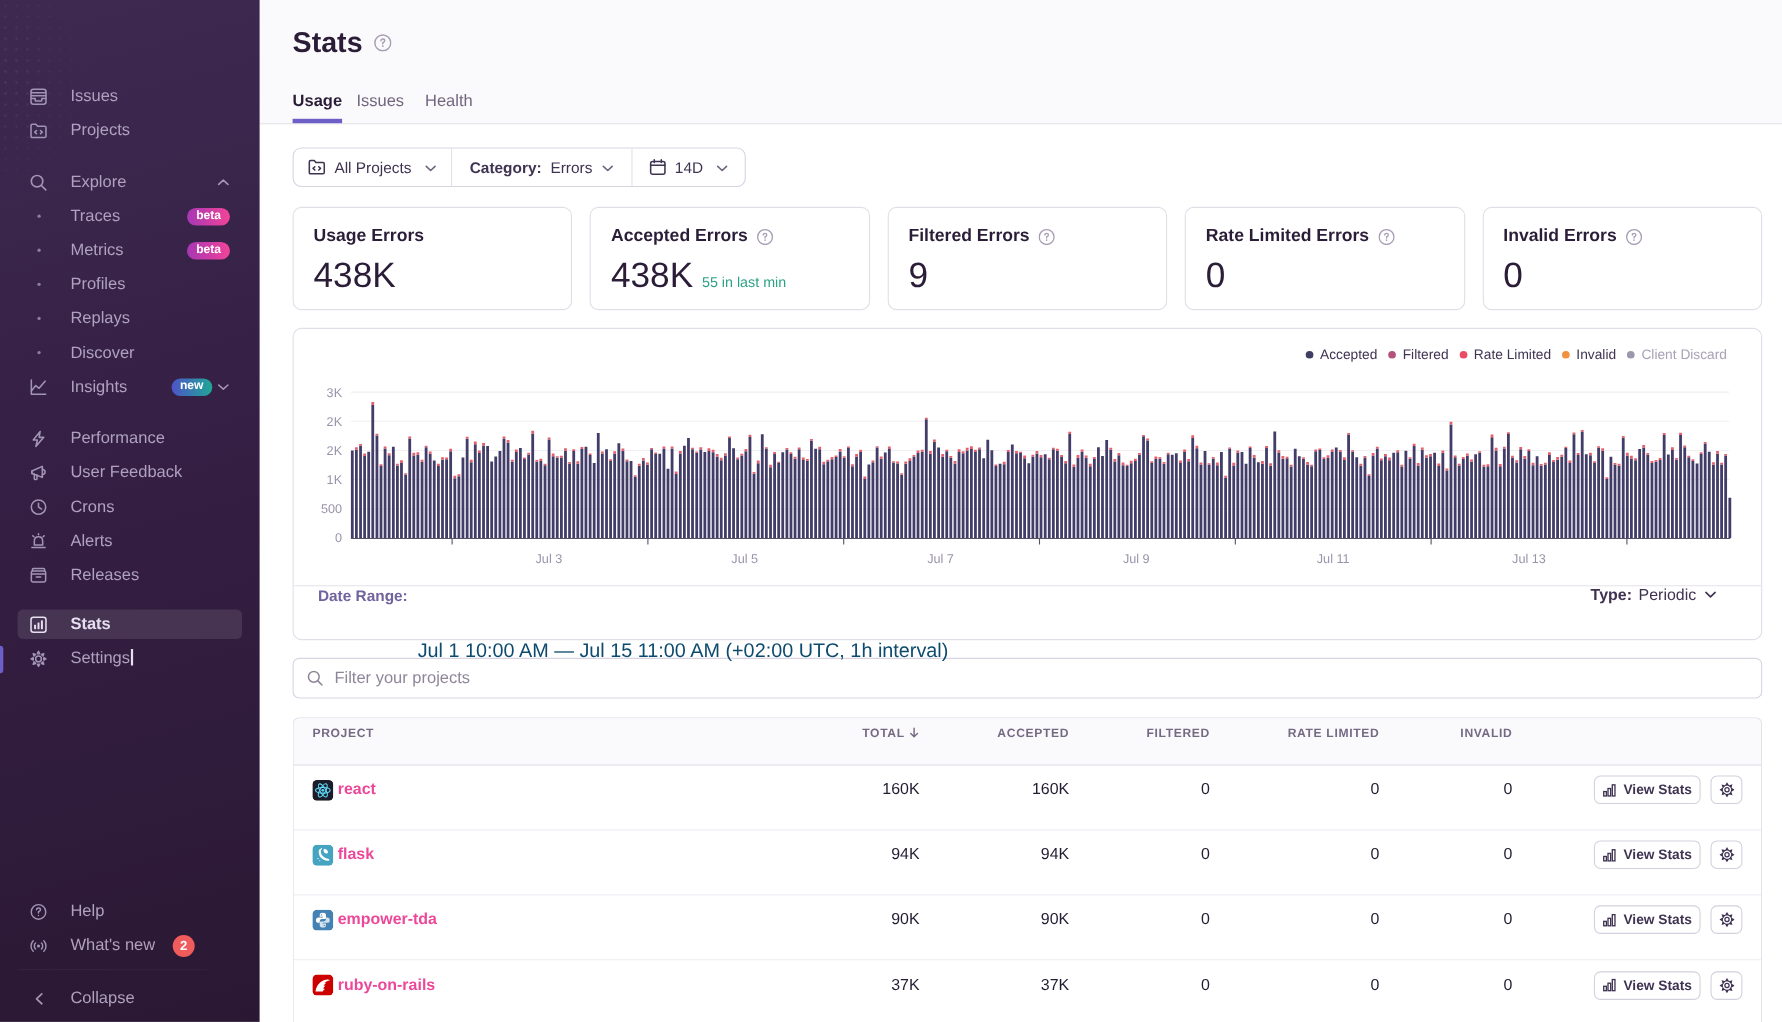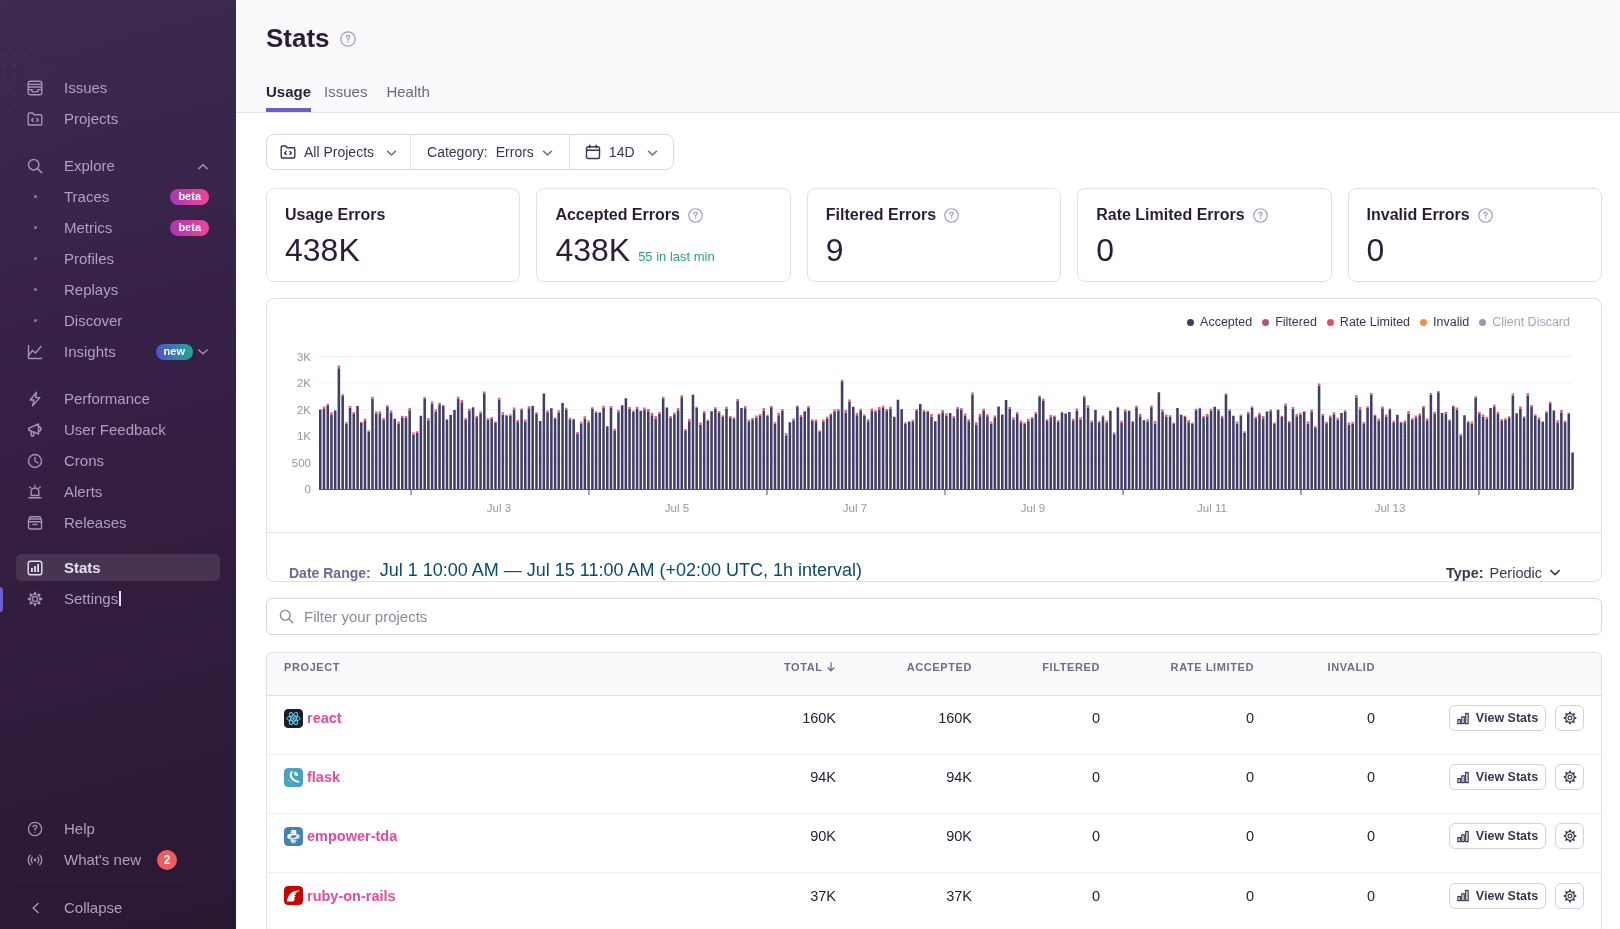--- a/index.html
+++ b/index.html
@@ -45,39 +45,39 @@
 .qm { display:inline-block; width:16px; height:16px; margin-left:10px; }
 .tabs { display:flex; margin-top:26px; gap:13px; }
 .tab { font-size:15px; line-height:21px; color:#71667E; padding-bottom:6px; border-bottom:4px solid transparent; }
 .tab.active { color:#2B1D38; font-weight:bold; border-bottom-color:#6C5FC7; }
 .content { padding:21px 18px 0 30px; }
 
 
 .fbar { display:inline-flex; height:36px; background:#fff; border:1px solid #D9D4E2; border-radius:8px; align-items:stretch; }
 .fseg { display:flex; align-items:center; padding:0 13px; font-size:14px; color:#3F3352; }
 .fseg + .fseg { border-left:1px solid #E4E0EA; }
-.fseg b { font-weight:normal; }
+.fseg b { font-weight:bold; }
 .fseg .lbl { margin:0 4px 0 8px; font-weight:normal; }
 .fseg .chev { margin-left:8px; }
 
 
 .cards { display:grid; grid-template-columns:repeat(5,1fr); gap:16px; margin-top:18px; }
 .card { background:#fff; border:1px solid #E2DEE8; border-radius:8px; height:94px; padding:16px 18px; }
 .card .ct { font-size:16px; font-weight:bold; color:#2B1D38; line-height:20px; display:flex; align-items:center; }
 .card .ct .qm { margin-left:8px; width:15px; height:15px; }
 .card .cv { font-size:32px; color:#2B1D38; line-height:38px; margin-top:6px; display:flex; align-items:baseline; }
 .card .cv .sub { font-size:13px; color:#2BA185; margin-left:8px; font-weight:normal; }
 
 
 .chartcard { margin-top:16px; border:1px solid #E2DEE8; border-radius:8px; position:relative; background:#fff; }
 .legend { position:absolute; top:16px; right:31px; display:flex; gap:10px; align-items:center; }
 .litem { display:flex; align-items:center; gap:6px; font-size:12.5px; color:#3F3352; }
 .litem .d { width:7px; height:7px; border-radius:50%; }
 .litem.off { color:#A9A2B6; }
-.cfoot { border-top:1px solid #E7E3EC; height:49px; display:flex; align-items:flex-end; padding:0 40px 0 22px; }
+.cfoot { border-top:1px solid #E7E3EC; height:49px; display:flex; align-items:flex-start; padding:0 40px 0 22px; }
 .cfoot .dr { font-size:14px; font-weight:bold; color:#71639E; }
 .cfoot .drv { font-size:18px; color:#0c4a6e; margin-left:9px;margin-top:48px; }
 .cfoot .right { margin-left:auto; display:flex; align-items:center; font-size:14.5px; color:#3F3352; }
 .cfoot .right b { margin-right:6px; }
 .cfoot .right svg { margin-left:7px; }
 
 
 .search { margin-top:16px; height:37px; border:1px solid #D9D4E2; border-radius:6px; display:flex; align-items:center; padding:0 12px; color:#8F8799; font-size:15px; background:#fff; }
 .search svg { margin-right:10px; }
 

